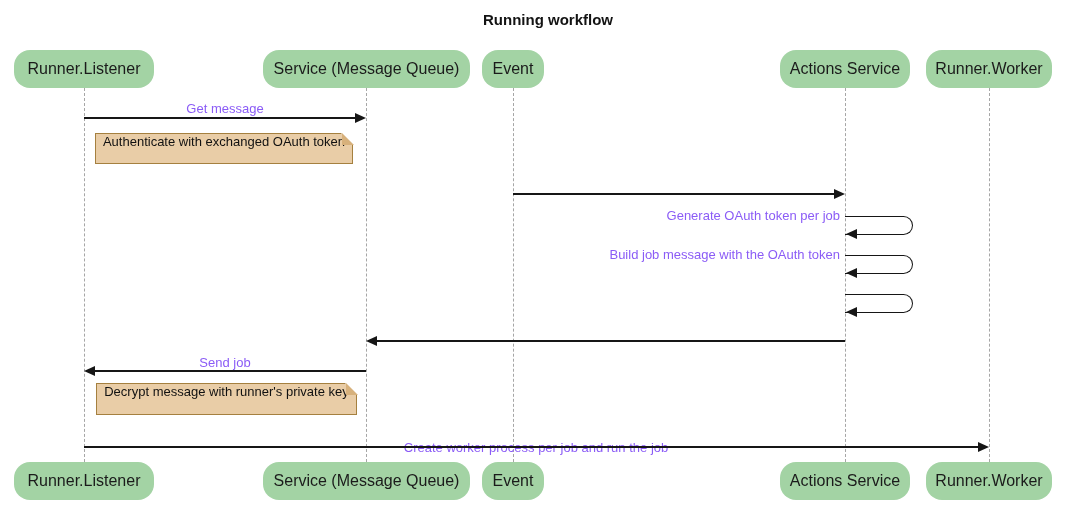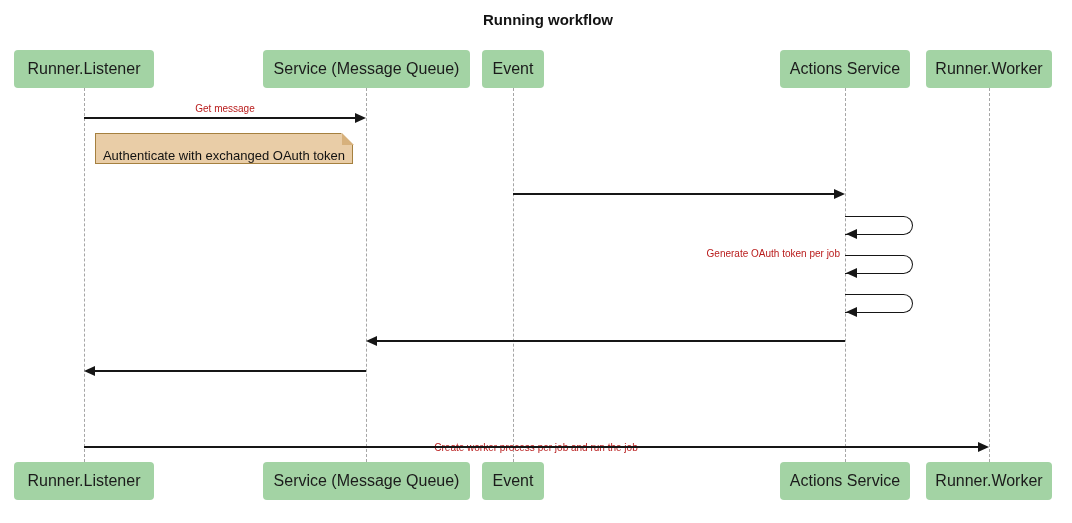--- a/index.html
+++ b/index.html
@@ -6,42 +6,42 @@
   .canvas{
     position:relative;width:1072px;height:523px;background:#ffffff;
     font-family:"Liberation Sans","DejaVu Sans",sans-serif;overflow:hidden;
   }
   .title{
     position:absolute;top:11px;left:0;width:1072px;text-align:center;
     font-size:15px;font-weight:bold;color:#131313;margin-left:12px;
   }
   .lifeline{position:absolute;top:88px;height:374px;width:0;border-left:1px dashed #a6a6a6;}
   .pbox{
-    position:absolute;height:38px;background:#a3d3a4;border-radius:4px;
+    position:absolute;height:38px;background:#a3d3a4;border-radius:16px;
     display:flex;align-items:center;justify-content:center;
     font-size:16px;color:#1b1b1b;white-space:nowrap;
   }
   .pbox.top{top:50px;} .pbox.bot{top:462px;}
   .mline{position:absolute;height:1.5px;background:#161616;}
   .mlabel{
-    position:absolute;font-size:10px;line-height:15px;color:#b91c1c;
+    position:absolute;font-size:13px;line-height:15px;color:#8b5cf6;
     text-align:center;white-space:nowrap;
   }
-  .mlabel.right{text-align:right;margin-top:38px;}
+  .mlabel.right{text-align:right;}
   .ah-r{position:absolute;width:0;height:0;border-top:5px solid transparent;
     border-bottom:5px solid transparent;border-left:11px solid #161616;}
   .ah-l{position:absolute;width:0;height:0;border-top:5px solid transparent;
     border-bottom:5px solid transparent;border-right:11px solid #161616;}
   .loop{
     position:absolute;width:68px;height:19px;box-sizing:border-box;
     border:1.5px solid #161616;border-left:none;border-radius:0 10px 10px 0;
   }
   .note{
     position:absolute;background:#e9cda7;border:1.5px solid #a5803f;
-    box-sizing:border-box;display:flex;align-items:flex-end;justify-content:center;
+    box-sizing:border-box;display:flex;align-items:flex-start;justify-content:center;
     font-size:13px;color:#111111;white-space:nowrap;
   }
   .note-cut{position:absolute;top:-1.5px;right:-1.5px;width:0;height:0;
     border-top:13px solid #ffffff;border-left:13px solid transparent;}
   .note-flap{position:absolute;top:-1.5px;right:-1.5px;width:0;height:0;
     border-bottom:12px solid #d7b17c;border-right:12px solid transparent;}
 </style>
 </head>
 <body>
 
@@ -71,32 +71,39 @@
     <span>Authenticate with exchanged OAuth token</span>
   </div>
 
   <div class="mline" style="left:513px;top:193px;width:322px;"></div>
   <div class="ah-r" style="left:834px;top:189px;"></div>
 
   <div class="mlabel right" style="left:440px;top:208px;width:400px;">Generate OAuth token per job</div>
   <div class="loop" style="left:845px;top:216px;"></div>
   <div class="ah-l" style="left:846px;top:229px;"></div>
 
+  <div class="mlabel right" style="left:440px;top:247px;width:400px;">Build job message with the OAuth token</div>
   <div class="loop" style="left:845px;top:255px;"></div>
   <div class="ah-l" style="left:846px;top:268px;"></div>
 
   <div class="loop" style="left:845px;top:294px;"></div>
   <div class="ah-l" style="left:846px;top:307px;"></div>
 
   <div class="mline" style="left:376px;top:340px;width:469px;"></div>
   <div class="ah-l" style="left:366px;top:336px;"></div>
 
+  <div class="mlabel" style="left:85px;top:355px;width:280px;">Send job</div>
   <div class="mline" style="left:94px;top:370px;width:272px;"></div>
   <div class="ah-l" style="left:84px;top:366px;"></div>
 
+  <div class="note" style="left:96px;top:383px;width:261px;height:32px;">
+    <div class="note-cut"></div>
+    <div class="note-flap"></div>
+    <span>Decrypt message with runner's private key</span>
+  </div>
 
   <div class="mlabel" style="left:236px;top:440px;width:600px;">Create worker process per job and run the job</div>
   <div class="mline" style="left:84px;top:446px;width:894px;"></div>
   <div class="ah-r" style="left:978px;top:442px;"></div>
 
   <div class="pbox bot" style="left:14px;width:140px;">Runner.Listener</div>
   <div class="pbox bot" style="left:263px;width:207px;">Service (Message Queue)</div>
   <div class="pbox bot" style="left:482px;width:62px;">Event</div>
   <div class="pbox bot" style="left:780px;width:130px;">Actions Service</div>
   <div class="pbox bot" style="left:926px;width:126px;">Runner.Worker</div>

